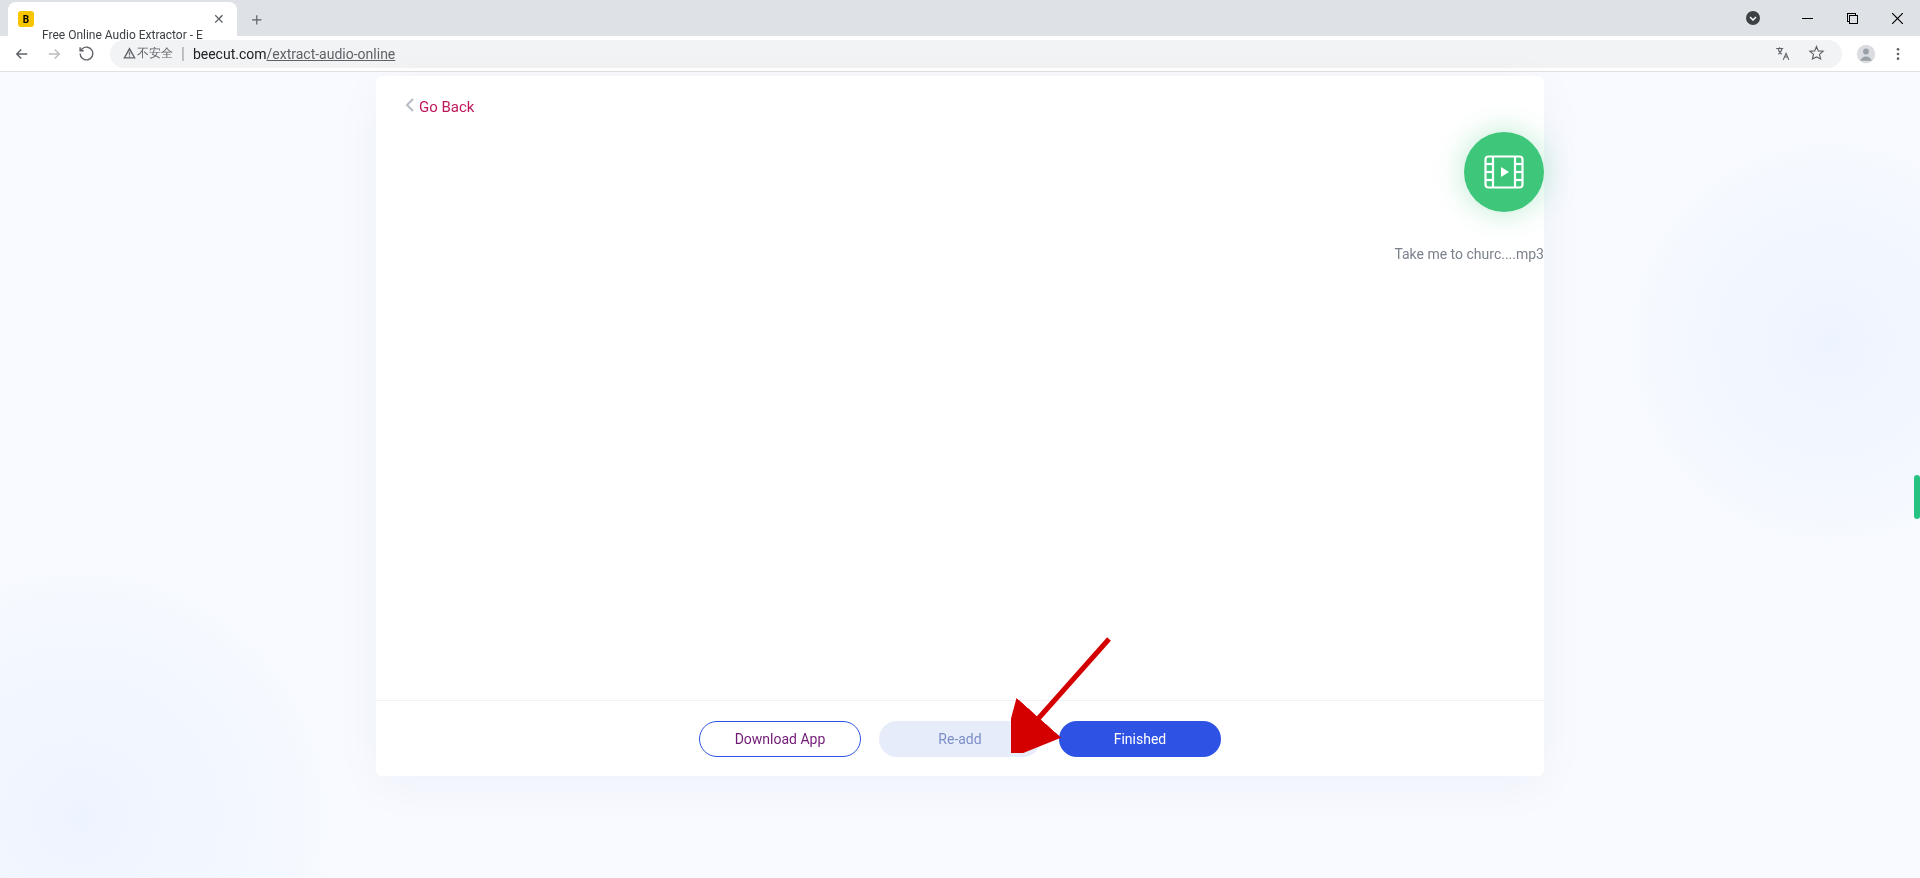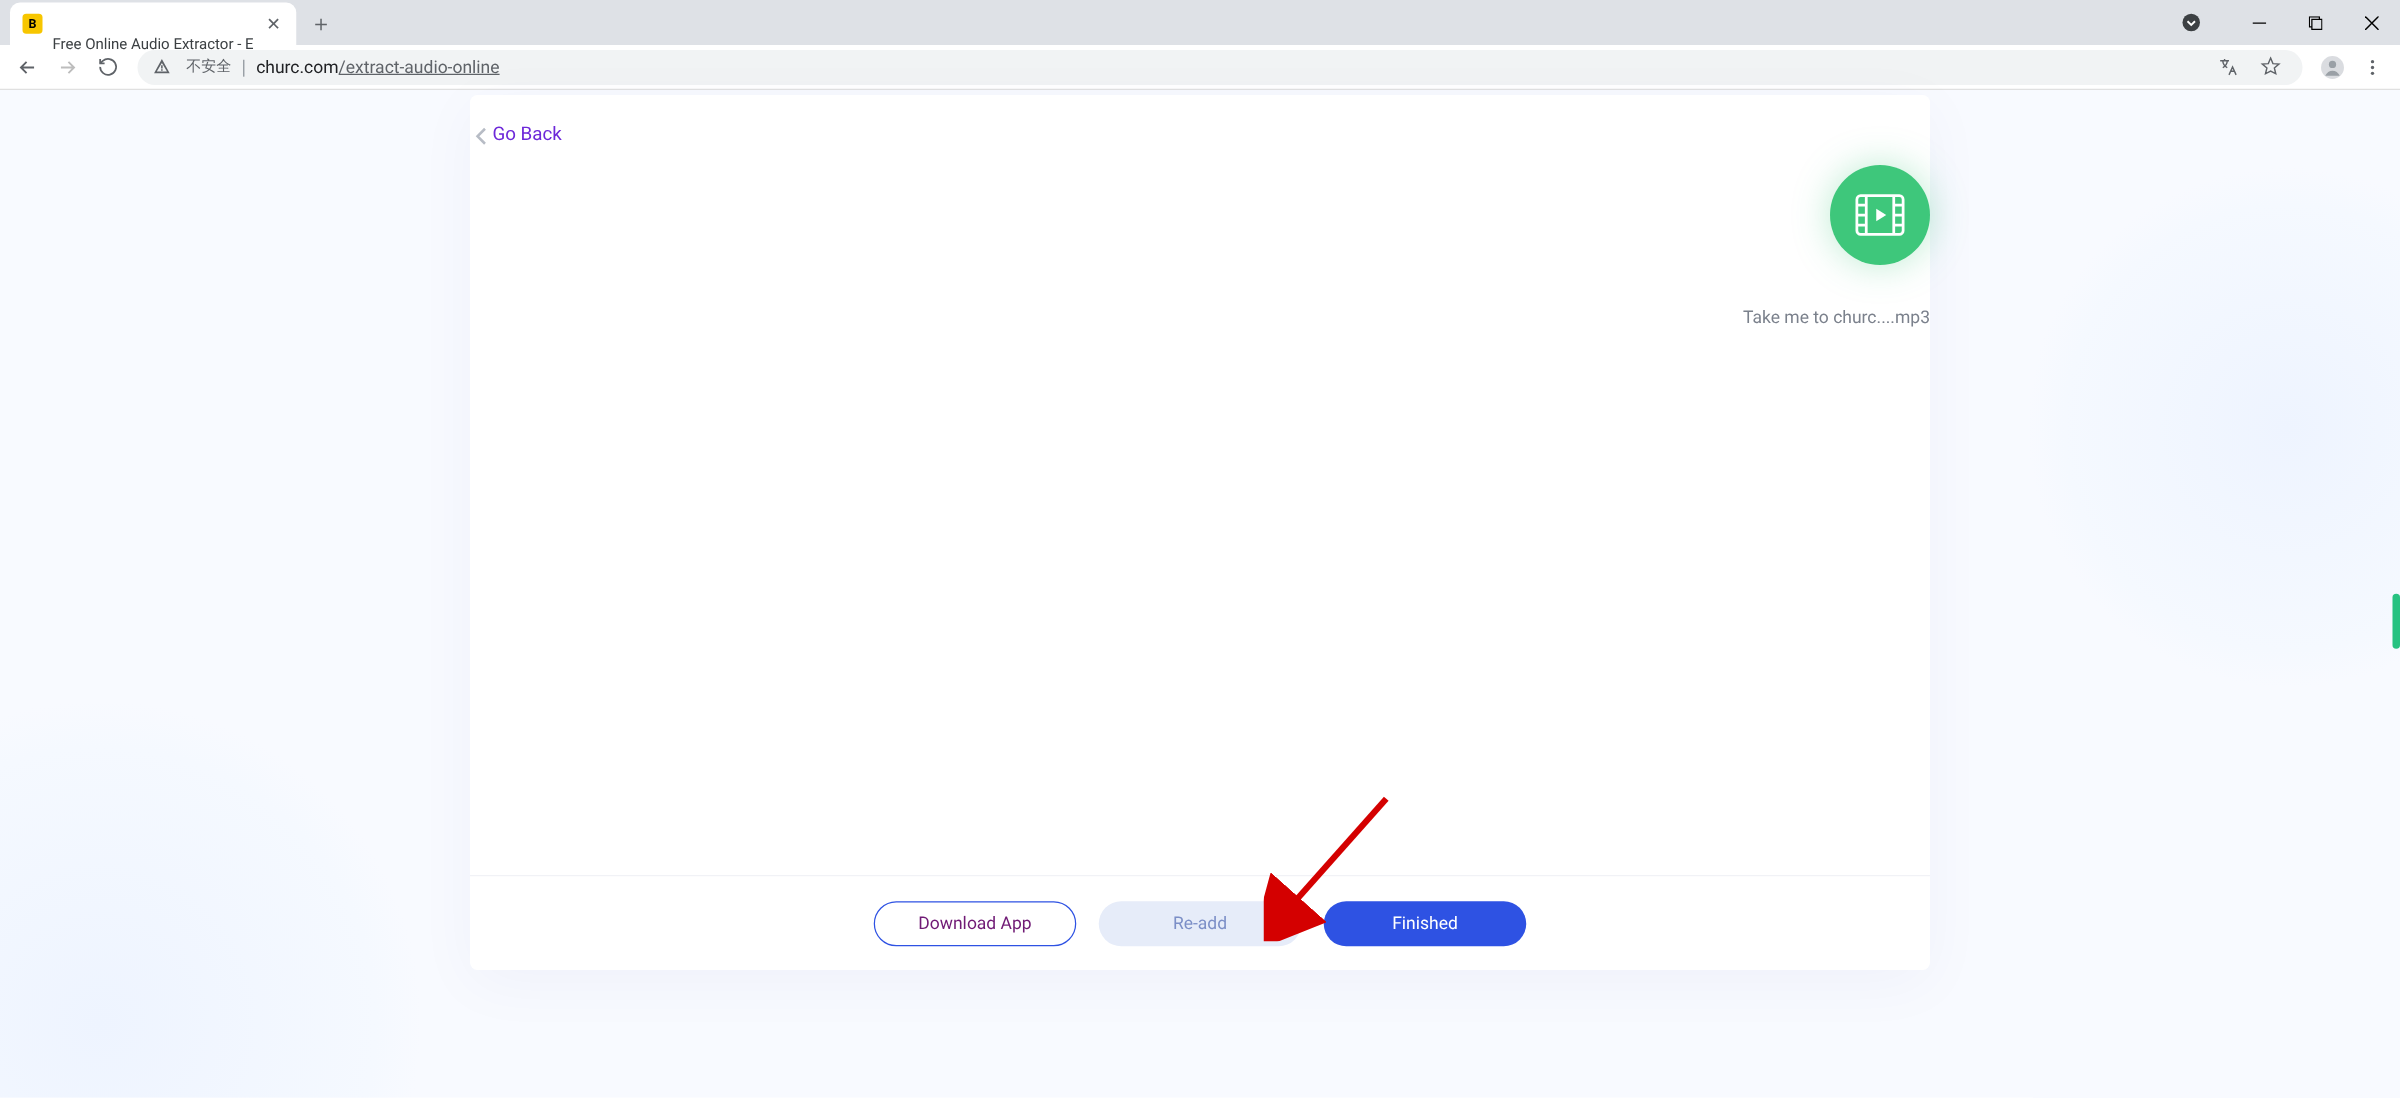--- a/index.html
+++ b/index.html
@@ -15,36 +15,36 @@
     .new-tab { width: 28px; height: 28px; display: flex; align-items: center; justify-content: center; color: #5f6368; font-size: 18px; cursor: pointer; margin-left: 6px; margin-bottom: 3px; }
 
     .window-controls { position: absolute; right: 0; top: 0; height: 36px; display: flex; align-items: center; gap: 0; }
     .wc-item { width: 45px; height: 30px; display: flex; align-items: center; justify-content: center; color: #000; cursor: pointer; }
     .wc-left { margin-right: 10px; }
 
     .address-bar-row { height: 36px; background: #fff; display: flex; align-items: center; padding: 0 8px; gap: 4px; border-bottom: 1px solid #e0e0e0; }
     .nav-icon { width: 28px; height: 28px; display: flex; align-items: center; justify-content: center; color: #5f6368; cursor: pointer; border-radius: 50%; }
     .nav-icon.disabled { color: #bdbdbd; cursor: default; }
     .address-bar { flex: 1; height: 28px; background: #f1f3f4; border-radius: 14px; display: flex; align-items: center; padding: 0 12px; gap: 8px; margin: 0 6px; }
-    .security-chip { display: flex; align-items: center; gap: 12px; color: #5f6368; font-size: 12px; }
+    .security-chip { display: flex; align-items: center; gap: 0; color: #5f6368; font-size: 12px; }
     .url-text { font-size: 14px; color: #202124; }
     .url-domain { color: #202124; }
     .url-path { color: #5f6368; text-decoration: underline; }
     .addr-divider { color: #9aa0a6; }
     .addr-right { display: flex; align-items: center; gap: 6px; margin-left: auto; }
     .addr-icon { width: 28px; height: 28px; display: flex; align-items: center; justify-content: center; color: #5f6368; cursor: pointer; }
 
     
     .page-area { position: relative; width: 100%; height: calc(878px - 72px); background: #f8faff; }
     .page-area::before { content: ""; position: absolute; right: -120px; top: 60px; width: 420px; height: 420px; border-radius: 50%; background: radial-gradient(circle, #eef4ff 0%, #f5f9ff 60%, transparent 70%); }
     .page-area::after { content: ""; position: absolute; left: -180px; bottom: -200px; width: 520px; height: 520px; border-radius: 50%; background: radial-gradient(circle, #eef4ff 0%, #f5f9ff 60%, transparent 70%); }
 
     .card { position: absolute; left: 50%; transform: translateX(-50%); top: 4px; width: 1168px; height: 700px; background: #fff; border-radius: 6px; box-shadow: 0 10px 50px rgba(0, 30, 120, 0.04); z-index: 2; display: flex; flex-direction: column; }
 
-    .back-link { position: absolute; left: 4px; top: 22px; display: flex; align-items: flex-end; gap: 4px; color: #6d28d9; font-size: 15px; cursor: pointer; }
+    .back-link { position: absolute; left: 29px; top: 22px; display: flex; align-items: flex-start; gap: 4px; color: #be185d; font-size: 15px; cursor: pointer; }
     .back-link svg { stroke: #b7bcc5; }
 
     .status-row { display: flex; align-items: center; justify-content: center; gap: 12px; margin-top: 78px; }
     .check-badge { width: 20px; height: 20px; border-radius: 50%; background: #f15a7a; display: flex; align-items: center; justify-content: center; }
     .status-text { font-size: 16px; color: #5a6270; }
 
     .file-block { margin-top: 56px; display: flex; flex-direction: column; align-items: flex-end; }
     .file-icon-circle { width: 80px; height: 80px; border-radius: 50%; background: #3ec77b; display: flex; align-items: center; justify-content: center; box-shadow: 0 0 30px rgba(62, 199, 123, 0.35); }
     .file-name { margin-top: 34px; font-size: 14px; color: #7b818c; }
 
@@ -116,21 +116,21 @@
 
     <div class="address-bar">
       <div class="security-chip">
         <svg width="15" height="15" viewBox="0 0 24 24" fill="#5f6368">
             <path d="M12 2L2 20h20L12 2zm0 5l6.5 11h-13L12 7zm-1 3v4h2v-4h-2zm0 5v2h2v-2h-2z"></path>
           </svg>
         <span>不安全</span>
       </div>
       <span class="addr-divider">|</span>
       <span class="url-text">
-        <span class="url-domain">churc.com</span><span class="url-path">/extract-audio-online</span>
+        <span class="url-domain">beecut.com</span><span class="url-path">/extract-audio-online</span>
       </span>
       <div class="addr-right">
         <div class="addr-icon">
           <svg width="17" height="17" viewBox="0 0 24 24" fill="none" stroke="#5f6368" stroke-width="1.6">
               <path d="M3 5h10M8 3v2M6 5c0 3 2 6 5 8M11 5c0 3-2 6-5 8M13 21l4-9 4 9M14.5 17h5"></path>
             </svg>
         </div>
         <div class="addr-icon">
           <svg width="17" height="17" viewBox="0 0 24 24" fill="none" stroke="#5f6368" stroke-width="1.6">
               <path d="M12 2l2.6 6.3 6.8.5-5.2 4.4 1.6 6.6L12 16.8 6.2 19.8l1.6-6.6L2.6 8.8l6.8-.5L12 2z"></path>

